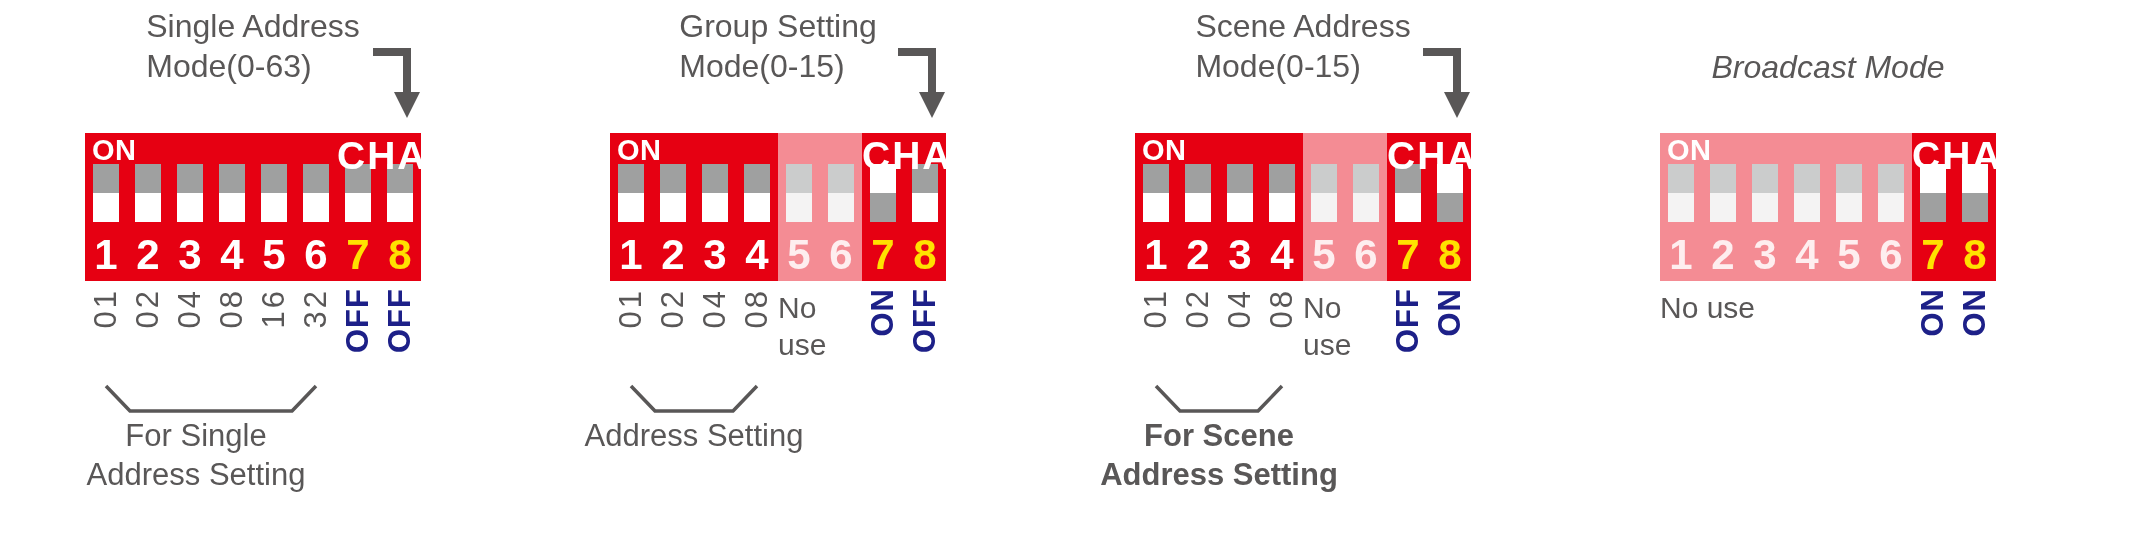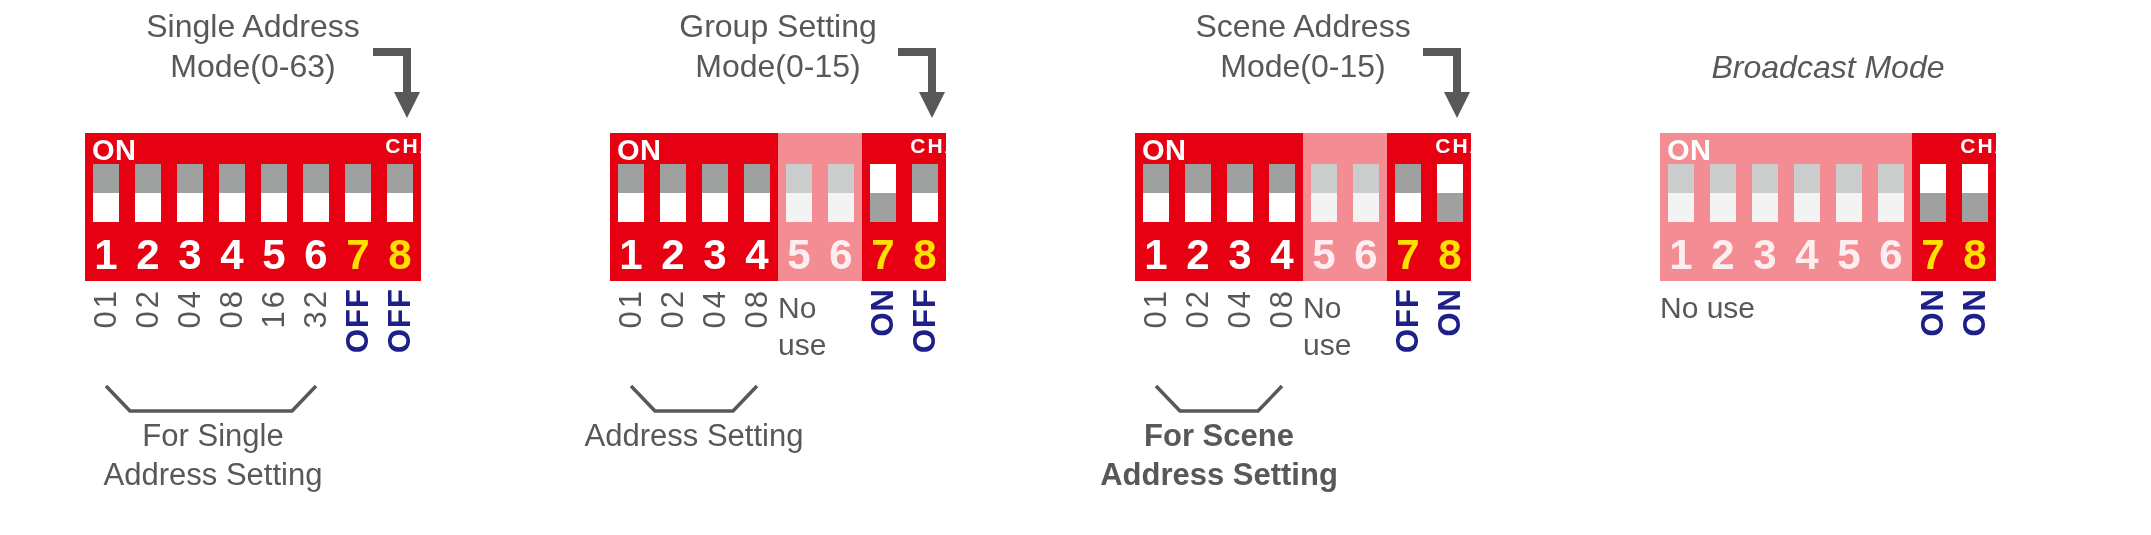--- a/index.html
+++ b/index.html
@@ -8,38 +8,38 @@
     width: 2151px; height: 535px;
     font-family: "Liberation Sans", sans-serif;
     position: relative; overflow: hidden;
   }
   #diagram { position: absolute; inset: 0; }
 
   .panel { position: absolute; top: 0; width: 336px; height: 535px; }
 
   .panel-title {
     position: absolute; top: 6px; left: 50%; transform: translateX(-50%);
-    text-align: center; color: var(--gray, #595757);
+    color: var(--gray, #595757);
     font-size: 32px; line-height: 40px; white-space: nowrap; font-weight: 400;
   }
   .panel-title.single { top: 47px; font-style: italic; }
 
   .arrow-wrap { position: absolute; top: 42px; left: 282px; width: 60px; height: 84px; }
 
   .box {
     position: absolute; top: 133px; left: 0; width: 336px; height: 148px;
     display: flex; background: var(--red, #e60012);
   }
   .on-label {
     position: absolute; top: 1px; left: 7px; z-index: 3;
     color: #fff; font-weight: bold; font-size: 29px; letter-spacing: 0.5px;
   }
   .cha-label {
     position: absolute; top: 1px; left: 252px; width: 84px; z-index: 3;
-    text-align: center; color: #fff; font-weight: bold; font-size: 21px; letter-spacing: 2px; margin-left: 32px;
+    text-align: center; color: #fff; font-weight: bold; font-size: 39px; letter-spacing: 2px;
   }
   .col {
     position: relative; width: 42px; height: 148px;
     display: flex; flex-direction: column; align-items: center;
   }
   .col.faded { background: rgba(255,255,255,0.55); }
   .track {
     margin-top: 31px; width: 26px; height: 58px;
     background: var(--track, #9fa0a0); position: relative;
   }
@@ -148,21 +148,21 @@
         <span class="vlabel value" style="left: 105px;">04</span>
         <span class="vlabel value" style="left: 147px;">08</span>
         <span class="vlabel value" style="left: 189px;">16</span>
         <span class="vlabel value" style="left: 231px;">32</span>
         <span class="vlabel state" style="left: 273px;">OFF</span>
         <span class="vlabel state" style="left: 315px;">OFF</span>
       </div>
       <div class="bracket-wrap" style="left: 18px; width: 216px;"><svg width="216" height="32" viewBox="0 0 216 32">
           <path d="M3 3 L27 28 H189 L213 3" fill="none" stroke="#595757" stroke-width="3.5" stroke-linejoin="round"></path>
         </svg></div>
-      <div class="caption" style="left: 128px;">
+      <div class="caption" style="left: 111px;">
         <div class="caption-line">For Single</div>
         <div class="caption-line">Address Setting</div>
       </div>
     </div>
     <div class="panel" style="left: 610px;">
       <div class="panel-title">
         <div class="title-line">Group Setting</div>
         <div class="title-line">Mode(0-15)</div>
       </div>
       <div class="arrow-wrap"><svg width="60" height="84" viewBox="0 0 60 84">

